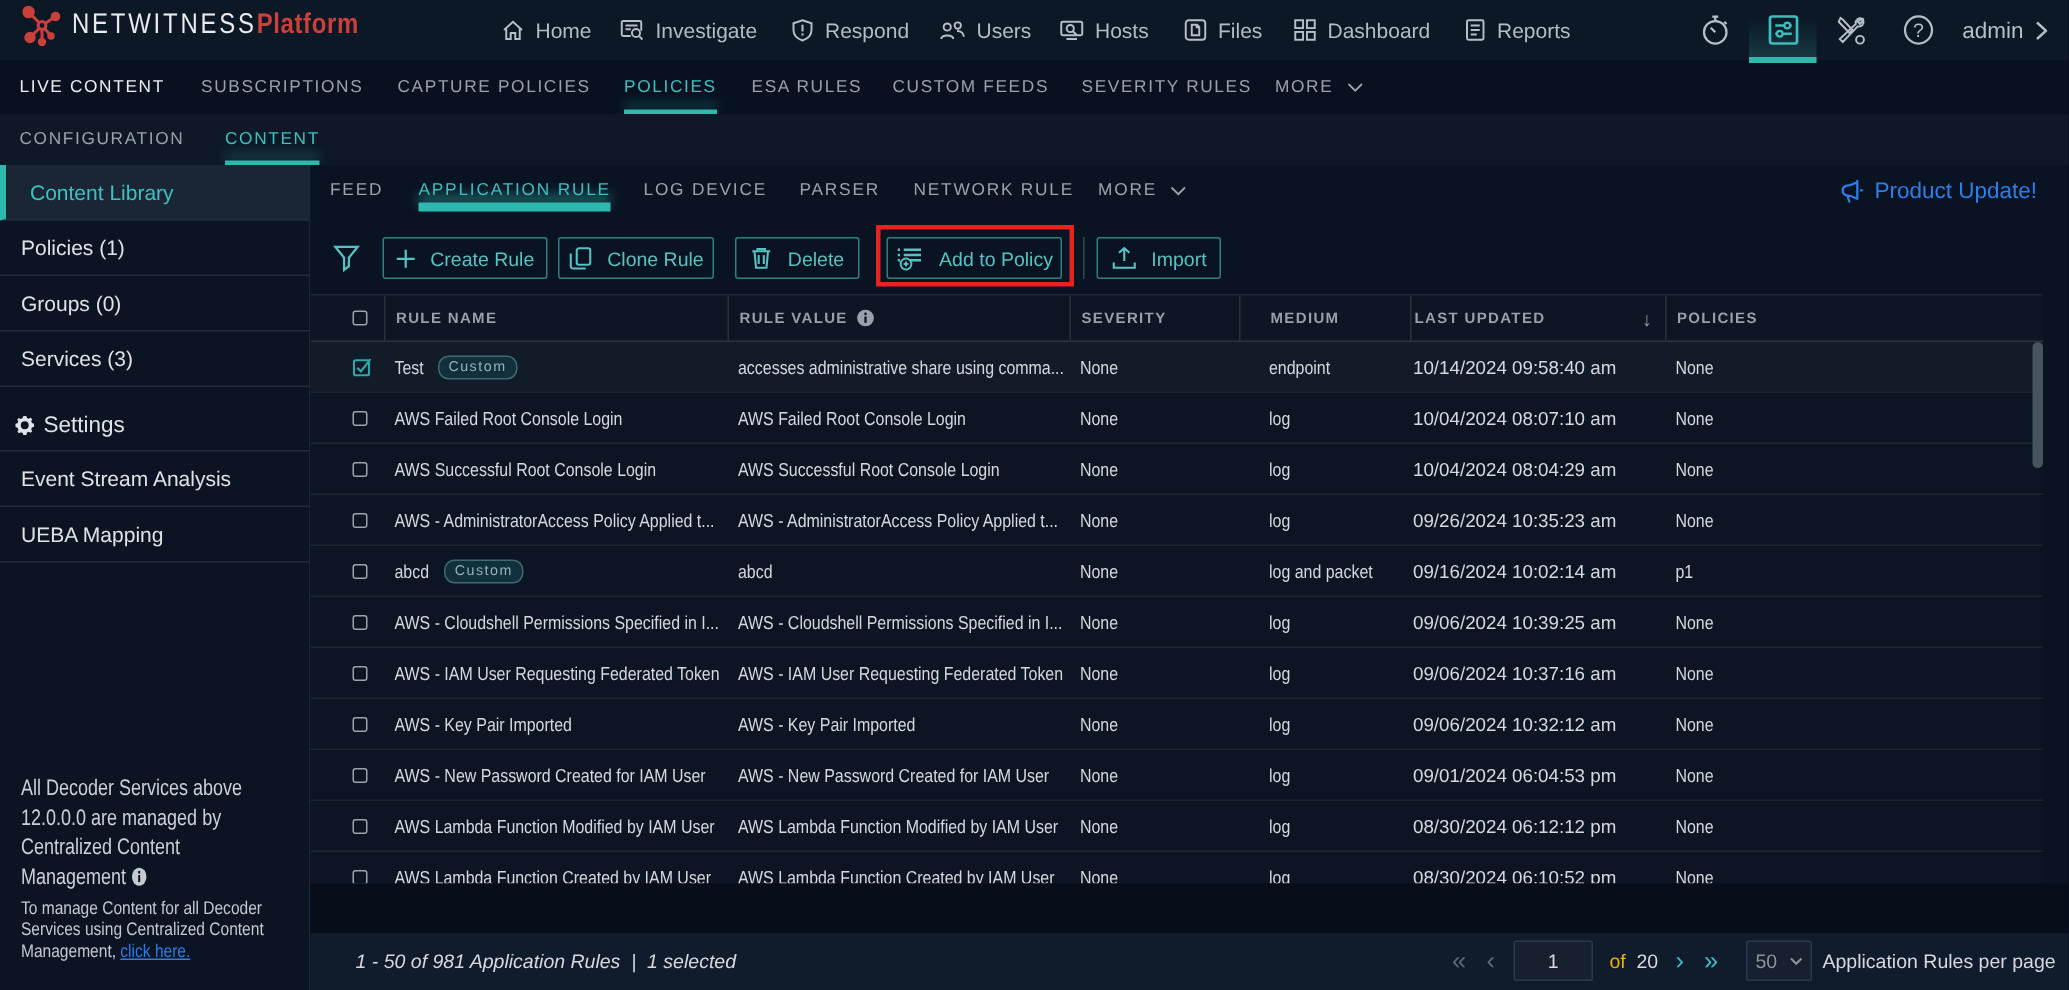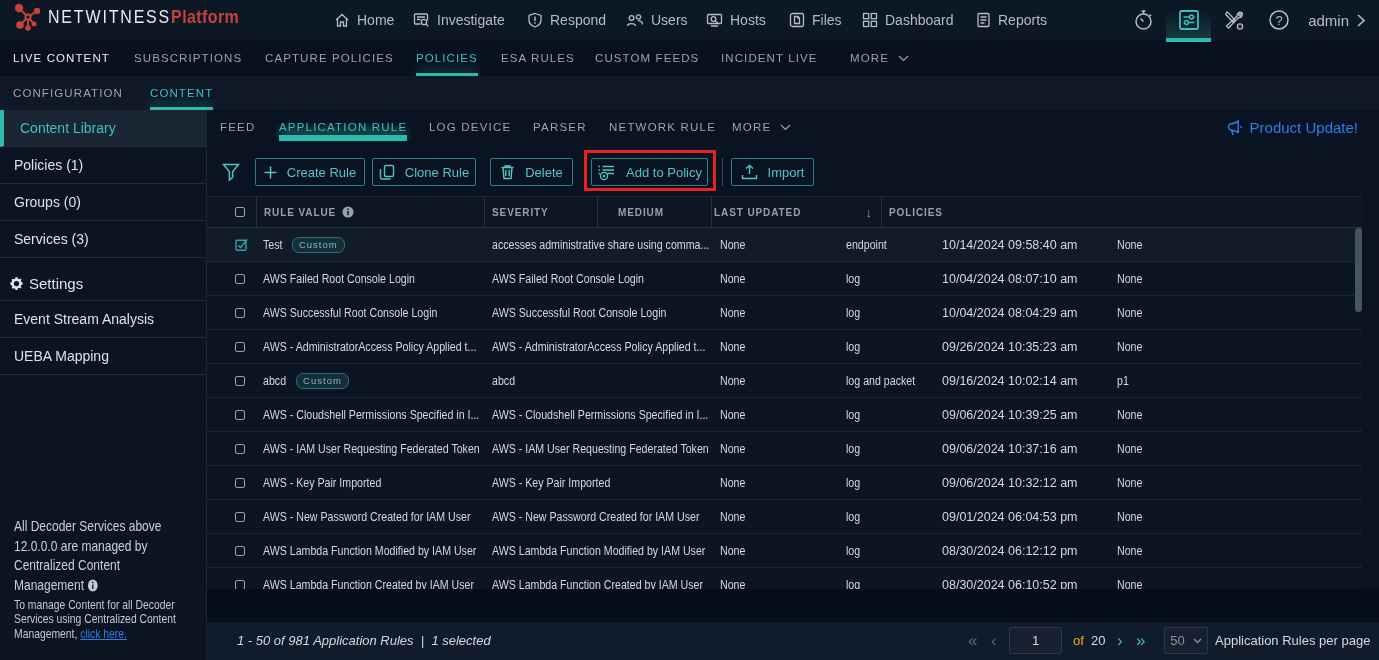--- a/index.html
+++ b/index.html
@@ -219,21 +219,21 @@
     </div>
   </div>
 
   <div id="nav2">
     <div class="n first" style="left:13px;">LIVE CONTENT</div>
     <div class="n" style="left:134px;">SUBSCRIPTIONS</div>
     <div class="n" style="left:265px;">CAPTURE POLICIES</div>
     <div class="n act" style="left:416px;">POLICIES</div>
     <div class="n" style="left:501px;">ESA RULES</div>
     <div class="n" style="left:595px;">CUSTOM FEEDS</div>
-    <div class="n" style="left:721px;">INCIDENT LIVE</div>
+    <div class="n" style="left:721px;">SEVERITY RULES</div>
     <div class="n" style="left:850px;">MORE&nbsp;&nbsp;<svg width="11" height="7" viewBox="0 0 11 7">
           <path d="M1 1 L5.5 5.5 L10 1" stroke="#98a3ae" stroke-width="1.2" fill="none"></path>
         </svg></div>
   </div>
 
   <div id="nav3">
     <div class="n" style="left:13px;">CONFIGURATION</div>
     <div class="n act" style="left:150px;">CONTENT</div>
   </div>
 
@@ -299,20 +299,21 @@
             <path d="M1.5 11 V14.5 H15.5 V11" stroke="#55c3c3" stroke-width="1.4" fill="none"></path>
           </svg>Import</div>
     </div>
 
     <div id="tclip">
       <div id="tbl">
         <div class="thead">
           <div class="c0">
               <span class="cb"></span>
             </div>
+          <div class="c1 hd">RULE NAME</div>
           <div class="c2 hd">RULE VALUE <svg width="12" height="12" viewBox="0 0 14 14" style="margin-left:6px;">
                 <circle cx="7" cy="7" r="6.5" fill="#97a2ad"></circle>
                 <rect x="6.1" y="5.8" width="1.8" height="5" fill="#0e1726"></rect>
                 <rect x="6.1" y="2.8" width="1.8" height="1.9" fill="#0e1726"></rect>
               </svg></div>
           <div class="c3 hd">SEVERITY</div>
           <div class="c4 hd">MEDIUM</div>
           <div class="c5 hd">LAST UPDATED <span style="margin-left:auto; margin-right:8px; font-weight:normal; font-size:13px;">↓</span></div>
           <div class="c6 hd">POLICIES</div>
         </div>

